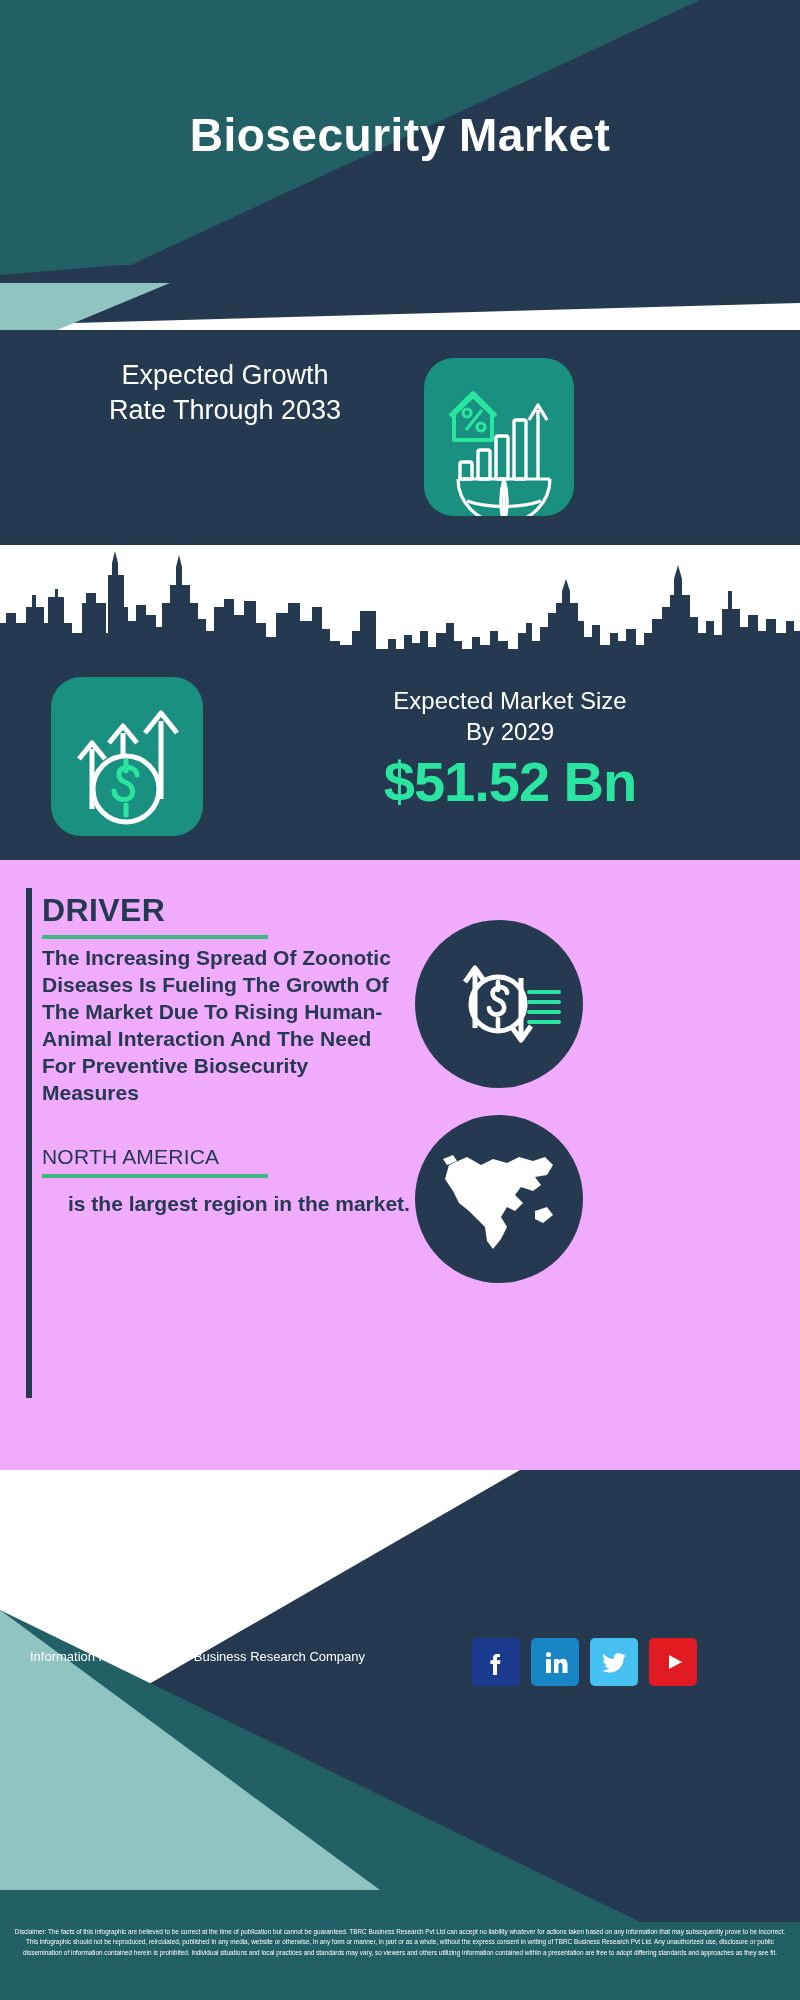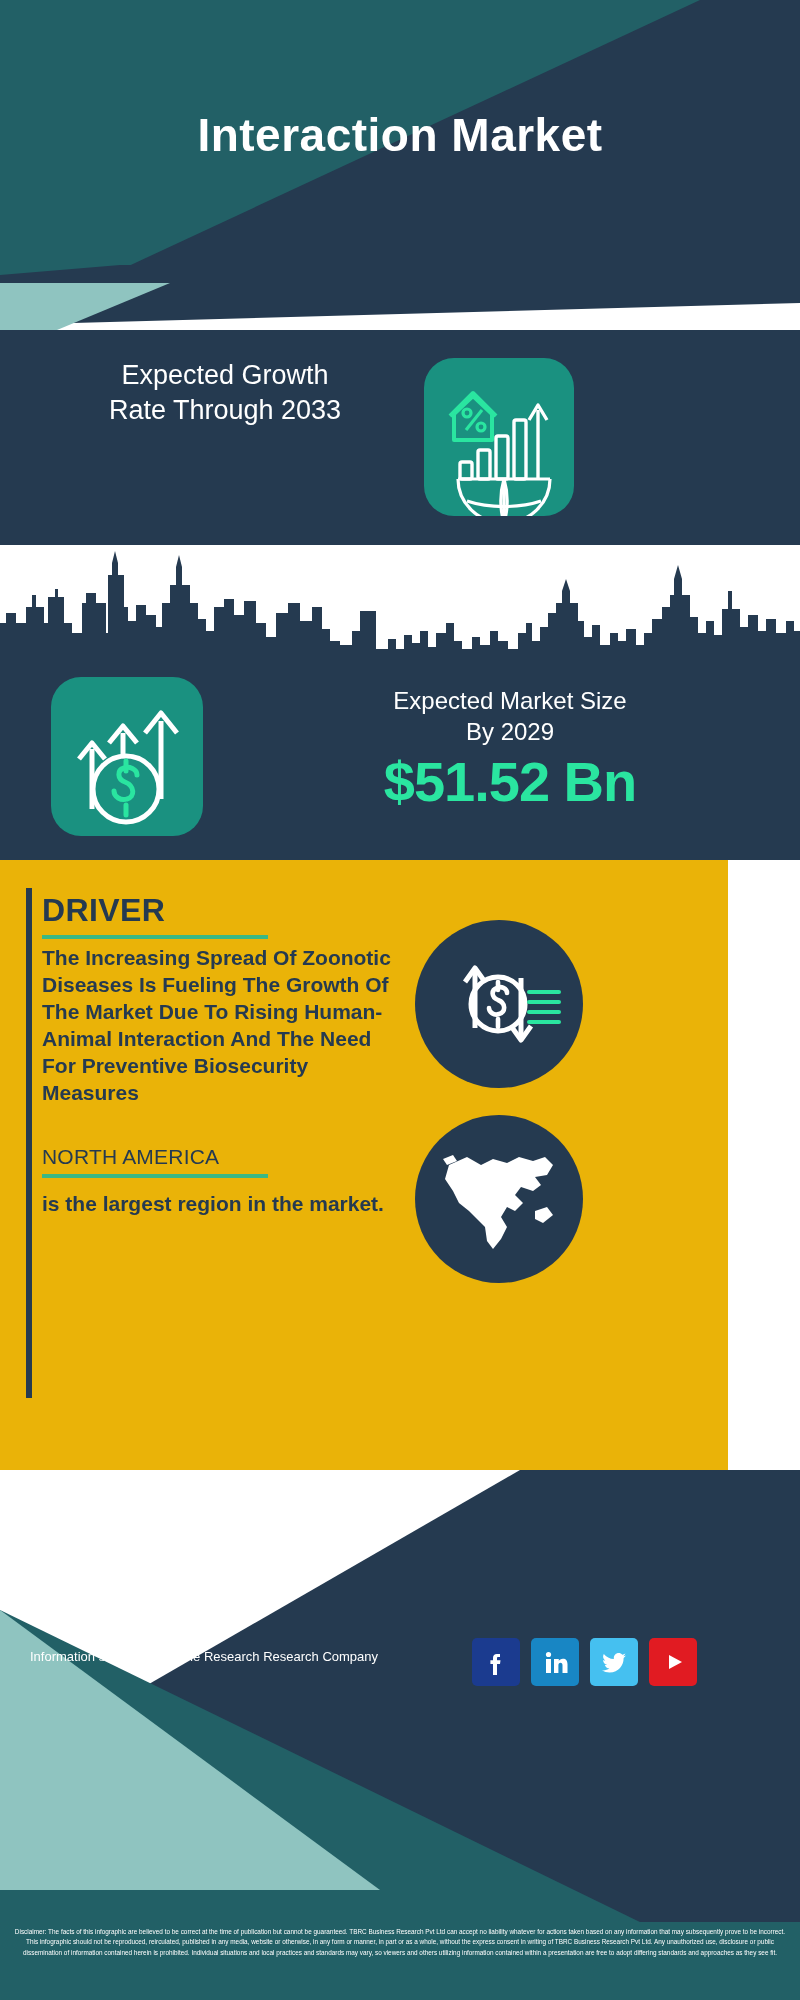--- a/index.html
+++ b/index.html
@@ -66,42 +66,43 @@
     text-align:center; color:#ffffff; z-index:4;
   }
   .market-label { font-size:24px; line-height:1.3; }
   .market-value {
     margin-top:2px; font-size:56px; font-weight:bold; color:#2ae5a0;
     letter-spacing:-1px;
   }
 
   
   .content {
-    position:absolute; left:0; top:860px; width:728px; height:610px;
-    background:#eab308;
+    position:absolute; left:0; top:860px; width:800px; height:610px;
+    background:#f0abfc;
   }
   .accent-bar {
     position:absolute; left:26px; top:28px; width:6px; height:510px;
     background:#253a50;
   }
   .driver-block { position:absolute; left:42px; top:32px; width:360px; }
   .driver-title {
     font-size:32px; font-weight:bold; color:#253a50; letter-spacing:0.4px;
   }
   .green-rule { margin-top:6px; width:226px; height:4px; background:#3bb884; }
   .driver-body {
     margin-top:5px; font-size:21px; font-weight:bold; color:#253a50;
     line-height:1.29;
   }
   .region-block { position:absolute; left:42px; top:285px; width:380px; }
   .region-title { font-size:21px; color:#253a50; letter-spacing:0.2px; }
   .region-rule { margin-top:5px; width:226px; height:4px; background:#3bb884; }
   .region-body {
     margin-top:12px; font-size:21px; font-weight:bold; color:#253a50;
     line-height:1.3;
+    margin-left:26px;
   }
   .circle-icon {
     position:absolute; border-radius:50%; background:#253a50;
   }
   .circle-driver { left:415px; top:60px; width:168px; height:168px; }
   .circle-region { left:415px; top:255px; width:168px; height:168px; }
 
   
   .footer {
     position:absolute; left:0; top:1470px; width:800px; height:530px;
@@ -132,21 +133,21 @@
 </style>
 </head>
 <body>
 
 <div class="page">
 
   <div class="header">
     <svg class="header-diag" viewBox="0 0 800 270" preserveAspectRatio="none">
       <polygon points="800,0 800,270 120,270 700,0" fill="#253a50"></polygon>
     </svg>
-    <div class="header-title">Interaction Market</div>
+    <div class="header-title">Biosecurity Market</div>
   </div>
 
   <div class="header-band">
     <svg viewBox="0 0 800 70" preserveAspectRatio="none" width="800" height="70">
       <polygon points="0,0 800,0 800,70 0,70" fill="#ffffff"></polygon>
       <polygon points="120,0 800,0 800,38 0,60 0,0" fill="#253a50"></polygon>
       <polygon points="0,10 120,0 0,0" fill="#226066"></polygon>
       <polygon points="0,18 170,18 45,70 0,70" fill="#8fc4c0"></polygon>
     </svg>
   </div>
@@ -303,21 +304,21 @@
     <svg viewBox="0 0 800 530" preserveAspectRatio="none" width="800" height="530">
       <rect x="0" y="0" width="800" height="530" fill="#ffffff"></rect>
       <polygon points="800,0 800,530 0,530 0,300 520,0" fill="#253a50"></polygon>
       <polygon points="0,140 800,530 0,530" fill="#226066"></polygon>
       <polygon points="0,140 380,420 0,420" fill="#8fc4c0"></polygon>
       <rect x="0" y="452" width="800" height="78" fill="#226066"></rect>
     </svg>
   </div>
 
   <div class="footer-source">
-    <div>Information sourced from The Research Research Company</div>
+    <div>Information region from The Business Research Company</div>
   </div>
 
   <div class="social-row">
     <div class="social s-fb">
       <svg width="30" height="30" viewBox="0 0 30 30">
         <path fill="#ffffff" d="M19 7h-3.2c-2.3 0-3.8 1.6-3.8 4v2.2H9.4v3.7h2.6V28h4V16.9h3l0.5-3.7h-3.5V11.4
           c0-0.8 0.3-1.3 1.3-1.3H19V7z"></path>
       </svg>
     </div>
     <div class="social s-li">

